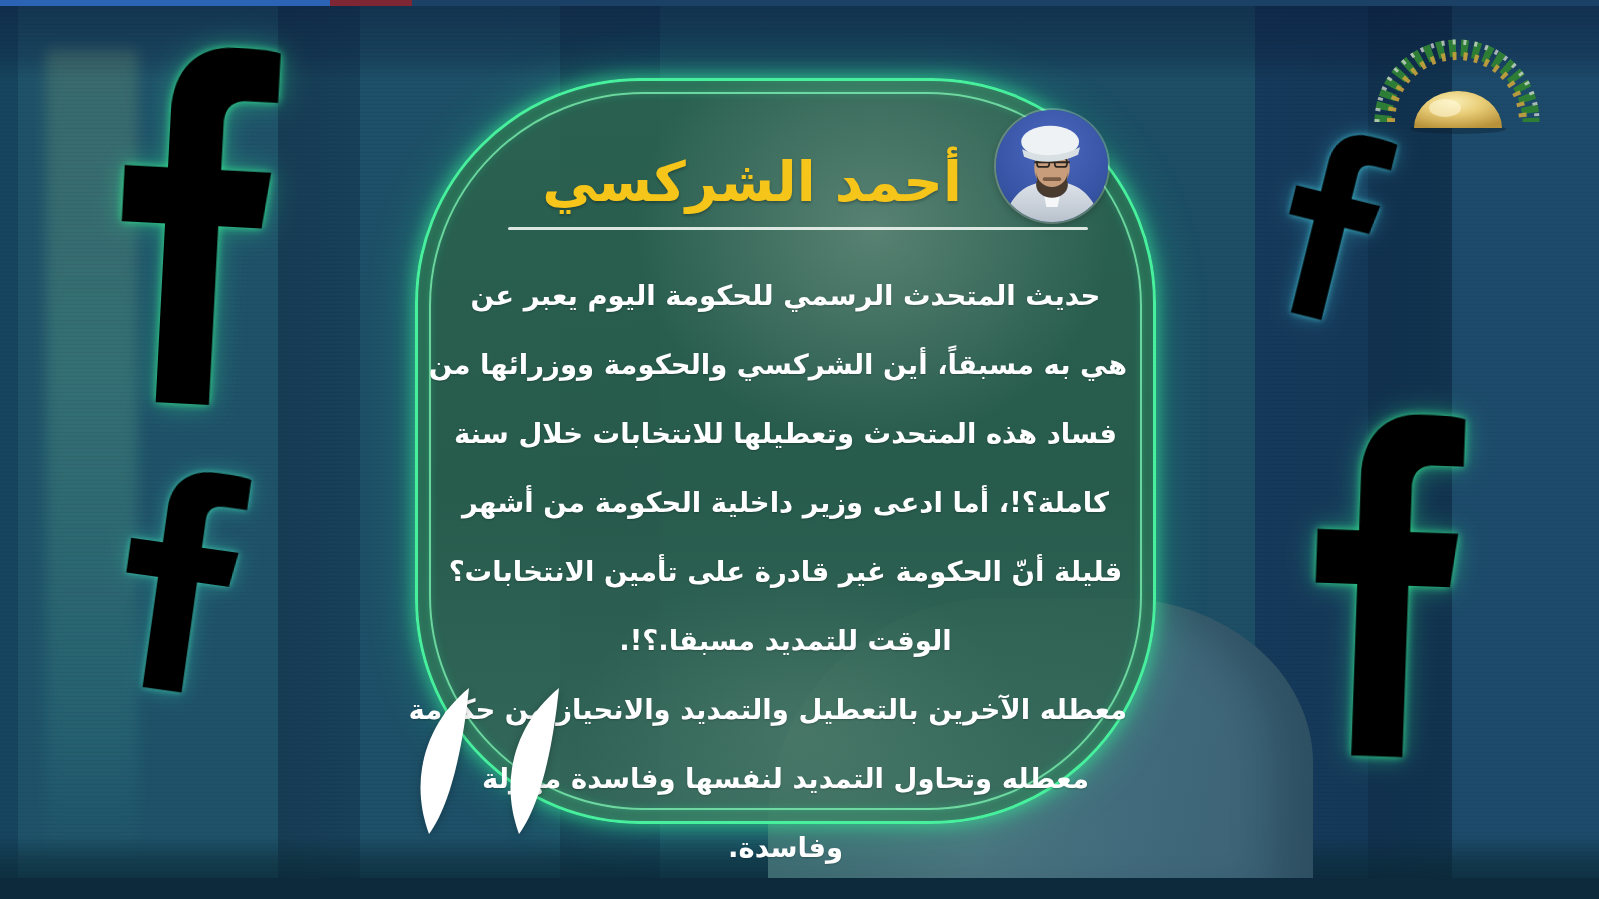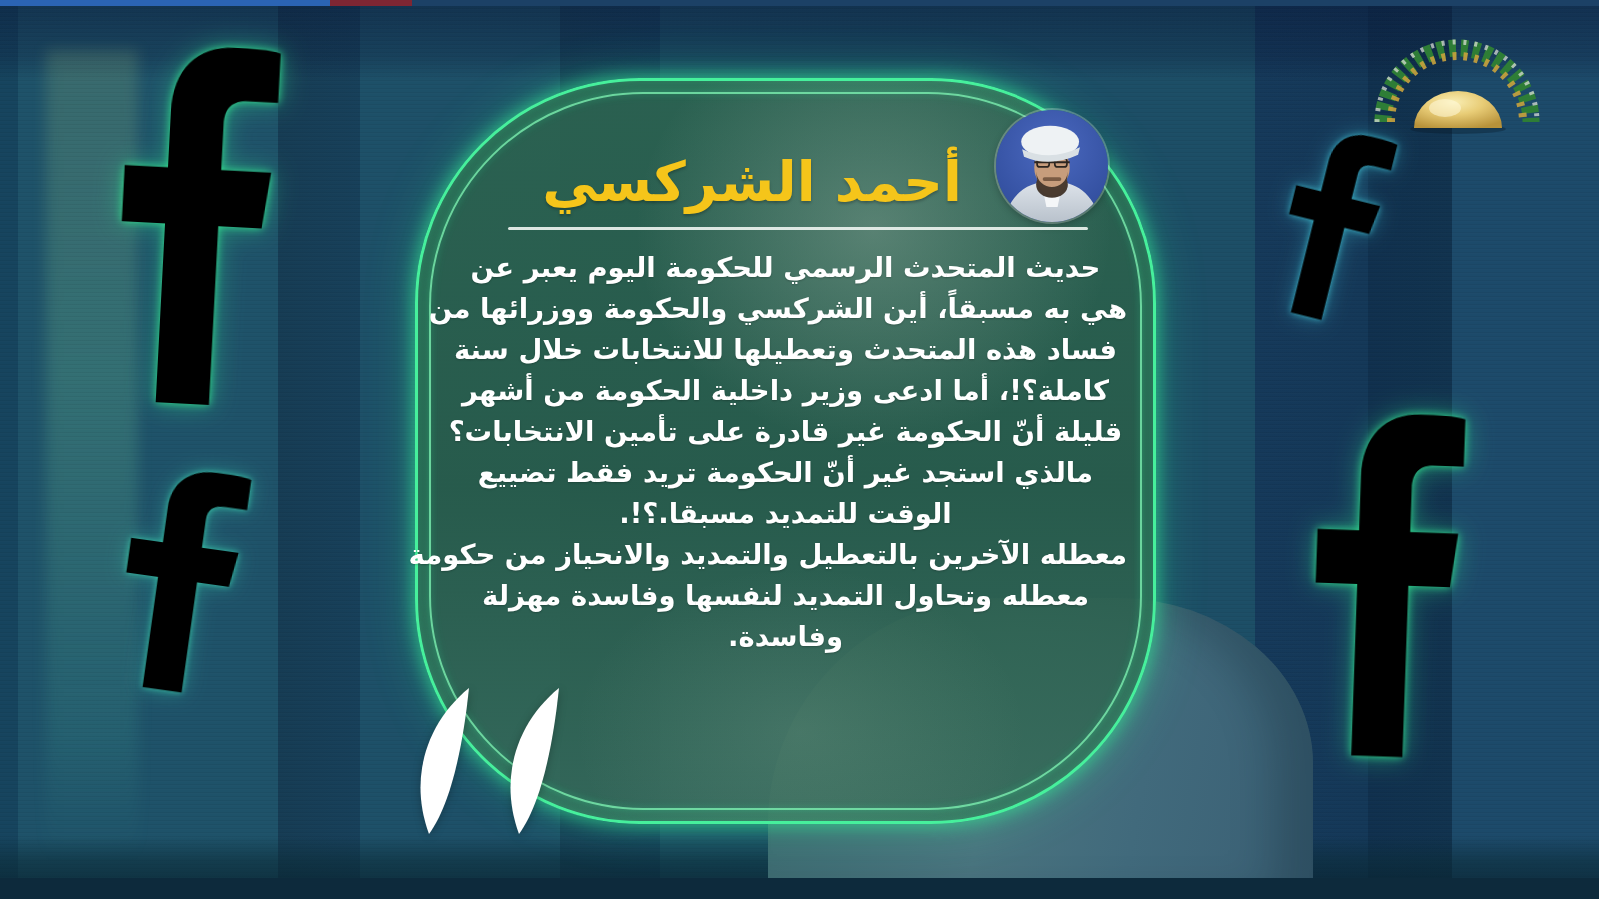--- a/index.html
+++ b/index.html
@@ -61,21 +61,21 @@
     display:flex;align-items:center;justify-content:center;direction:rtl;
     color:#f5c51a;font-size:55px;font-weight:bold;letter-spacing:0;
     text-shadow:0 2px 3px rgba(0,0,0,.25);}
   .avatar-wrap{position:absolute;left:578px;top:29px;width:112px;height:112px;border-radius:50%;
     overflow:hidden;box-shadow:0 0 0 2px rgba(255,255,255,.25),0 3px 8px rgba(0,0,0,.3);}
   .separator{position:absolute;left:90px;top:146px;width:580px;height:3px;
     background:rgba(235,242,238,.92);border-radius:2px;}
   .quote-text{position:absolute;left:26px;right:26px;top:166px;direction:rtl;text-align:center;
     color:#ffffff;font-size:27.5px;font-weight:bold;line-height:41px;
     text-shadow:0 1px 2px rgba(0,0,0,.22);}
-  .quote-text div{white-space:nowrap;}
+  .quote-text div{white-space:nowrap;margin-top:28px;}
 
   
   .quote-mark{position:absolute;left:403px;top:686px;width:162px;height:152px;z-index:7;
     filter:drop-shadow(0 2px 4px rgba(0,0,0,.25));}
   .quote-mark path{fill:#ffffff;}
 
   
   .channel-logo{position:absolute;left:1363px;top:20px;width:188px;height:116px;z-index:6;}
 </style>
 </head>
@@ -147,21 +147,20 @@
     </div>
 
     <div class="separator"></div>
 
     <div class="quote-text">
       <div>حديث المتحدث الرسمي للحكومة اليوم يعبر عن</div>
       <div>هي به مسبقاً، أين الشركسي والحكومة ووزرائها من</div>
       <div>فساد هذه المتحدث وتعطيلها للانتخابات خلال سنة</div>
       <div>كاملة؟!، أما  ادعى وزير  داخلية الحكومة من أشهر</div>
       <div>قليلة أنّ الحكومة غير قادرة على تأمين الانتخابات؟</div>
-      <div>مالذي استجد غير أنّ الحكومة تريد فقط تضييع</div>
       <div>الوقت للتمديد مسبقا.؟!.</div>
       <div>معطله الآخرين بالتعطيل والتمديد والانحياز من حكومة</div>
       <div>معطله وتحاول التمديد لنفسها  وفاسدة مهزلة</div>
       <div>وفاسدة.</div>
     </div>
   </div>
 
   <svg class="quote-mark" viewBox="0 0 162 152">
     <path d="M66,2 C22,38 6,94 26,148 C48,118 60,60 66,2 Z"></path>
     <path d="M156,2 C112,38 96,94 116,148 C138,118 150,60 156,2 Z"></path>

